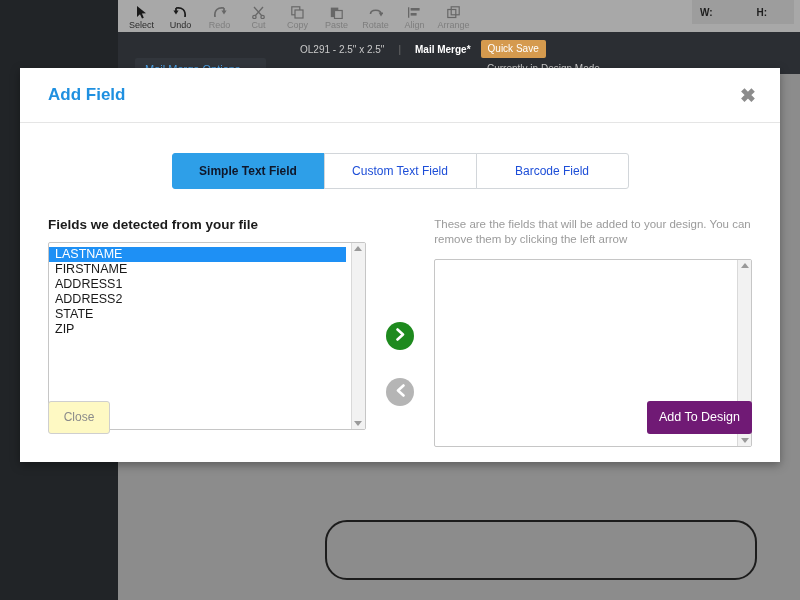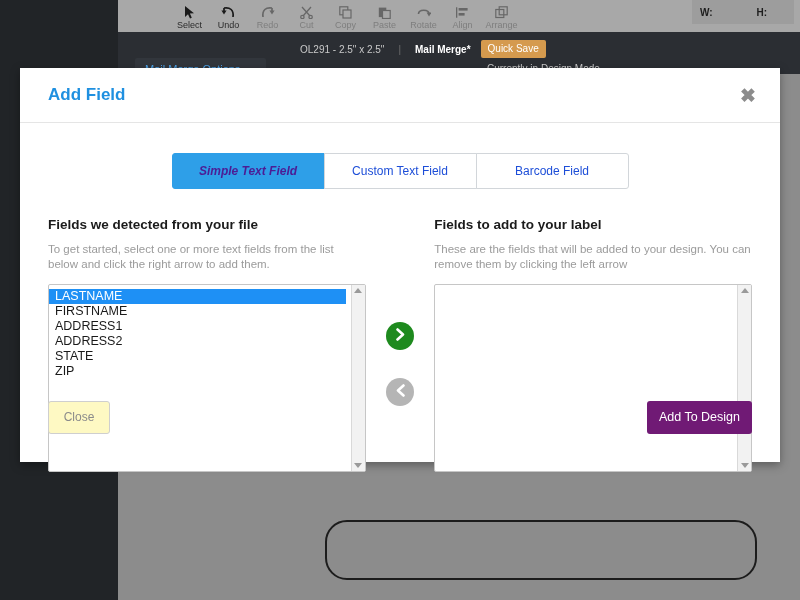--- a/index.html
+++ b/index.html
@@ -35,21 +35,20 @@
     height: 32px;
     background: #a8a8a8;
     border-bottom: 1px solid #9a9a9a;
   }
   #toolbar-tools {
     position: absolute;
     left: 122px; top: 0;
     height: 32px;
     display: flex;
     gap: 0px;
-    margin-left: 48px;
   }
   .tool-btn {
     width: 39px;
     height: 32px;
     display: flex;
     flex-direction: column;
     align-items: center;
     justify-content: flex-end;
     padding-bottom: 2px;
     box-sizing: border-box;
@@ -194,23 +193,22 @@
     font-size: 12px;
     color: #1d4ed8;
     background: #fff;
     margin-left: -1px;
   }
   .tab:first-child { margin-left: 0; border-radius: 3px 0 0 3px; }
   .tab:last-child  { border-radius: 0 3px 3px 0; }
   .tab.active {
     background: #2e9fe8;
     border-color: #2e9fe8;
-    color: #4c1d95;
+    color: #0f172a;
     font-weight: bold;
-    font-style: italic;
   }
 
   #panels {
     display: flex;
     margin-top: 28px;
     padding: 0 28px;
     box-sizing: border-box;
   }
   .panel { width: 325px; }
   .panel h3 {
@@ -467,21 +465,20 @@
     </div>
     <div class="tab">
       <span>Barcode Field</span>
     </div>
   </div>
 
   <div id="panels">
 
     <div class="panel">
       <h3>Fields we detected from your file</h3>
-      <p>To get started, select one or more text fields from the list below and click the right arrow to add them.</p>
       <div class="listbox">
         <ul class="listbox-items" id="left-list">
             <li class="selected">LASTNAME</li>
             <li>FIRSTNAME</li>
             <li>ADDRESS1</li>
             <li>ADDRESS2</li>
             <li>STATE</li>
             <li>ZIP</li>
           </ul>
         <div class="scrollbar">
@@ -502,21 +499,20 @@
       <div class="circle-btn back">
         <span>
           <svg width="11" height="13" viewBox="0 0 11 13">
               <path d="M8.5 1.5 L3 6.5 L8.5 11.5" stroke="#ffffff" stroke-width="2.6" fill="none" stroke-linecap="round" stroke-linejoin="round"></path>
             </svg>
         </span>
       </div>
     </div>
 
     <div class="panel">
-      <h3>Fields to add to your label</h3>
       <p>These are the fields that will be added to your design. You can remove them by clicking the left arrow</p>
       <div class="listbox">
         <ul class="listbox-items" id="right-list"></ul>
         <div class="scrollbar">
           <span class="sb-arrow up"></span>
           <span class="sb-arrow down"></span>
         </div>
       </div>
     </div>
   </div>

